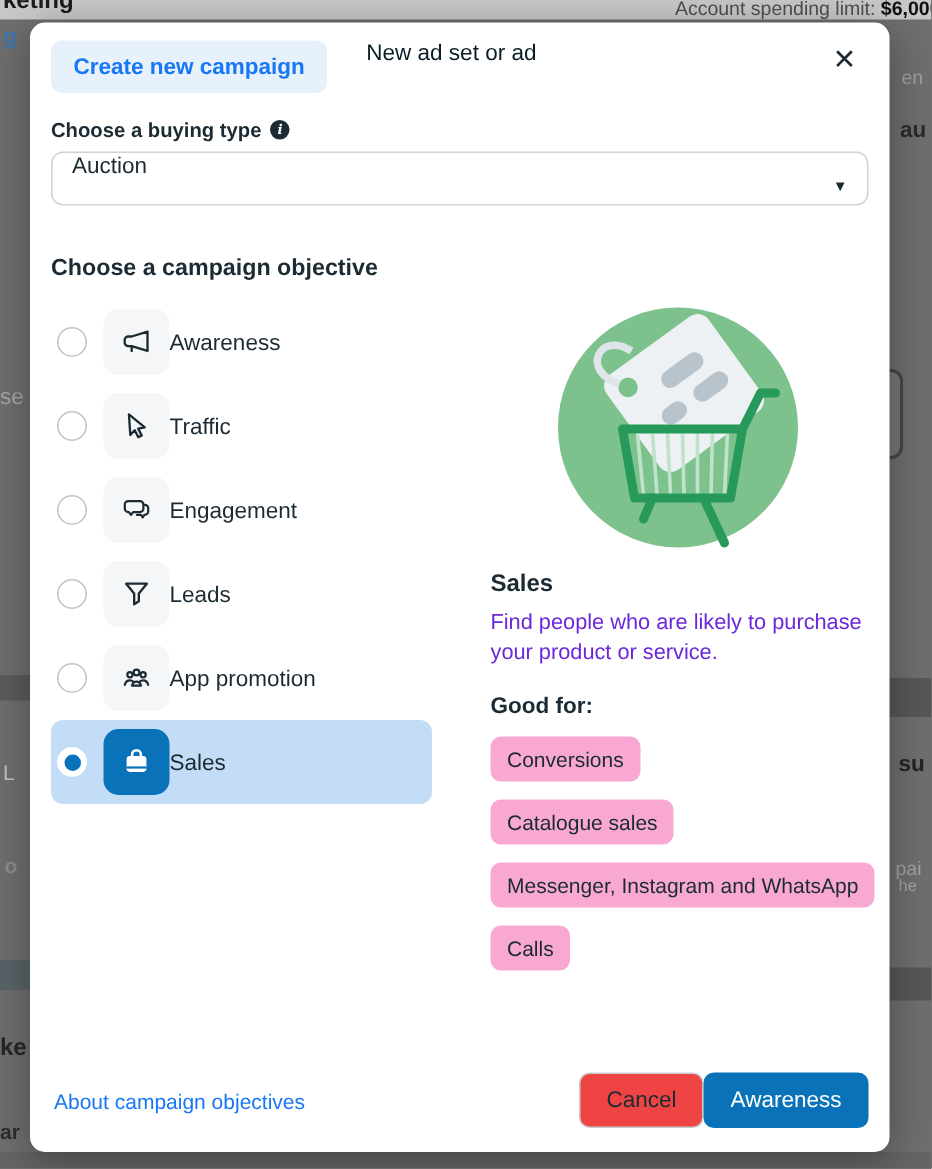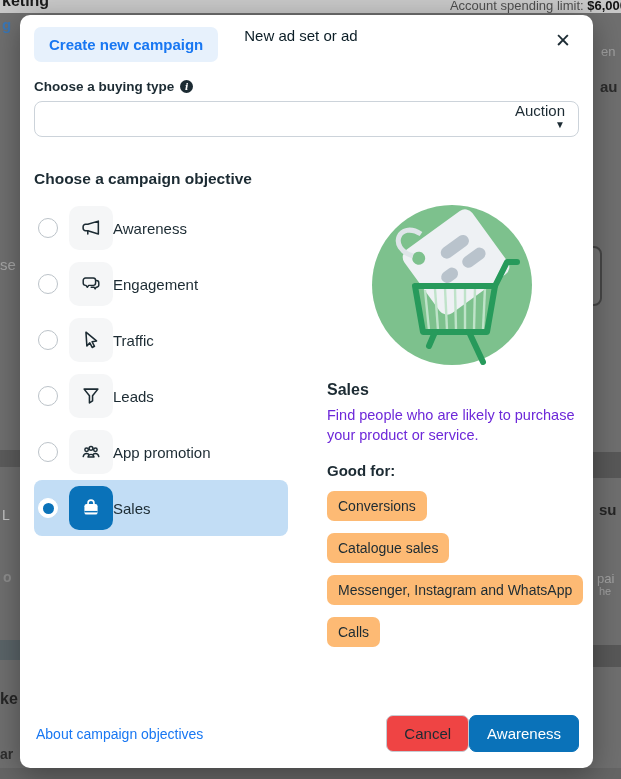--- a/index.html
+++ b/index.html
@@ -22,21 +22,21 @@
   .mheader{display:flex;align-items:flex-start;padding-top:12px;}
   .tab-active{background:#e7f1fc;color:#1877f2;font-weight:bold;font-size:15px;padding:9px 15px;border-radius:7px;cursor:pointer;}
   .tab-plain{margin-left:26px;font-size:15px;color:#0b1d26;cursor:pointer;}
   .spacer{flex:1;}
   .close-btn{font-size:19px;color:#1c2b33;background:none;border:none;cursor:pointer;padding:4px 8px;line-height:1;}
 
   .buy-label-row{display:flex;align-items:center;gap:6px;margin-top:17px;}
   .buy-label{font-size:13.5px;font-weight:bold;}
   .info-dot{width:13px;height:13px;border-radius:50%;background:#1c2b33;color:#fff;font-size:9px;font-weight:bold;
             display:flex;align-items:center;justify-content:center;font-family:"DejaVu Serif",serif;font-style:italic;}
-  .select{margin-top:7px;height:36px;border:1px solid #ccd3da;border-radius:8px;display:flex;align-items:flex-end;
+  .select{margin-top:7px;height:36px;border:1px solid #ccd3da;border-radius:8px;display:flex;align-items:flex-start;
           padding:0 13px;font-size:15px;cursor:pointer;flex-direction:column;}
   .select .caret{margin-left:auto;font-size:10px;color:#1c2b33;}
 
   .obj-heading{font-size:15.5px;font-weight:bold;margin-top:33px;}
 
   .main{display:flex;margin-top:12px;flex:1;}
   .obj-list{width:254px;flex:none;}
   .obj-row{display:flex;align-items:center;height:56px;border-radius:8px;padding-left:4px;cursor:pointer;}
   .obj-row.selected{background:#c2ddf5;}
   .radio{width:20px;height:20px;border-radius:50%;border:1px solid #bcc3c9;background:#fff;flex:none;
@@ -47,21 +47,21 @@
   .tile{width:44px;height:44px;border-radius:10px;background:#f5f6f7;margin-left:11px;flex:none;
         display:flex;align-items:center;justify-content:center;}
   .obj-row.selected .tile{background:#0a72b9;}
   .obj-label{font-size:15px;}
 
   .detail{flex:1;margin-left:39px;display:flex;flex-direction:column;}
   .illus{margin:2px 0 0 42px;}
   .detail-title{font-size:16px;font-weight:bold;margin-top:13px;}
   .detail-desc{font-size:14.5px;color:#6d28d9;margin-top:6px;line-height:1.38;max-width:256px;}
   .goodfor-label{font-size:15px;font-weight:bold;margin-top:17px;}
-  .pill{display:inline-block;background:#fdba74;border-radius:7px;padding:7px 11px;font-size:14px;
+  .pill{display:inline-block;background:#f9a8d4;border-radius:7px;padding:7px 11px;font-size:14px;
         margin-top:12px;white-space:nowrap;width:max-content;}
 
   .mfooter{display:flex;align-items:center;padding:14px 0 16px 2px;}
   .foot-link{color:#1877f2;font-size:14px;text-decoration:none;cursor:pointer;}
   .btn{font-size:15px;border-radius:7px;padding:9px 17px;cursor:pointer;}
   .btn-cancel{background:#ef4444;border:1px solid #c6cbd2;color:#1c2b33;}
   .btn-continue{background:#0a72b9;border:1px solid #0a72b9;color:#fff;}
 </style>
 </head>
 <body>
@@ -121,36 +121,36 @@
               <path d="M20 4.5 8.5 8H6a2.6 2.6 0 0 0-2.6 2.6v1.8A2.6 2.6 0 0 0 6 15h2.5L20 18.5z"></path>
               <path d="M8.5 15.4v3.1"></path>
             </svg>
           </span>
           <span class="obj-label">Awareness</span>
         </div>
 
         <div class="obj-row">
           <span class="radio"></span>
           <span class="tile">
+            <svg width="22" height="22" viewBox="0 0 24 24" fill="none" stroke="#1c2b33" stroke-width="1.7" stroke-linejoin="round" stroke-linecap="round">
+              <path d="M6.5 3.5 18 13l-4.8.9 2.6 5-2.5 1.2-2.6-5-3.2 3.4z"></path>
+            </svg>
+          </span>
+          <span class="obj-label">Traffic</span>
+        </div>
+
+        <div class="obj-row">
+          <span class="radio"></span>
+          <span class="tile">
             <svg width="22" height="22" viewBox="0 0 24 24" fill="none" stroke="#1c2b33" stroke-width="1.6" stroke-linejoin="round" stroke-linecap="round">
               <path d="M14.5 5.5H6A2.5 2.5 0 0 0 3.5 8v3a2.5 2.5 0 0 0 2.5 2.5h.5l1.5 2 1.5-2h5A2.5 2.5 0 0 0 17 11V8a2.5 2.5 0 0 0-2.5-2.5z"></path>
               <path d="M17.3 8.2h.7A2.5 2.5 0 0 1 20.5 10.7v2.3a2.5 2.5 0 0 1-2.5 2.5h-.3l-1.2 1.8-1.2-1.8h-3.1"></path>
             </svg>
           </span>
           <span class="obj-label">Engagement</span>
-        </div>
-
-        <div class="obj-row">
-          <span class="radio"></span>
-          <span class="tile">
-            <svg width="22" height="22" viewBox="0 0 24 24" fill="none" stroke="#1c2b33" stroke-width="1.7" stroke-linejoin="round" stroke-linecap="round">
-              <path d="M6.5 3.5 18 13l-4.8.9 2.6 5-2.5 1.2-2.6-5-3.2 3.4z"></path>
-            </svg>
-          </span>
-          <span class="obj-label">Traffic</span>
         </div>
 
         <div class="obj-row">
           <span class="radio"></span>
           <span class="tile">
             <svg width="22" height="22" viewBox="0 0 24 24" fill="none" stroke="#1c2b33" stroke-width="1.7" stroke-linejoin="round" stroke-linecap="round">
               <path d="M4.5 4.5h15l-5.8 7.2v5.6l-3.4 2.2v-7.8z"></path>
             </svg>
           </span>
           <span class="obj-label">Leads</span>

